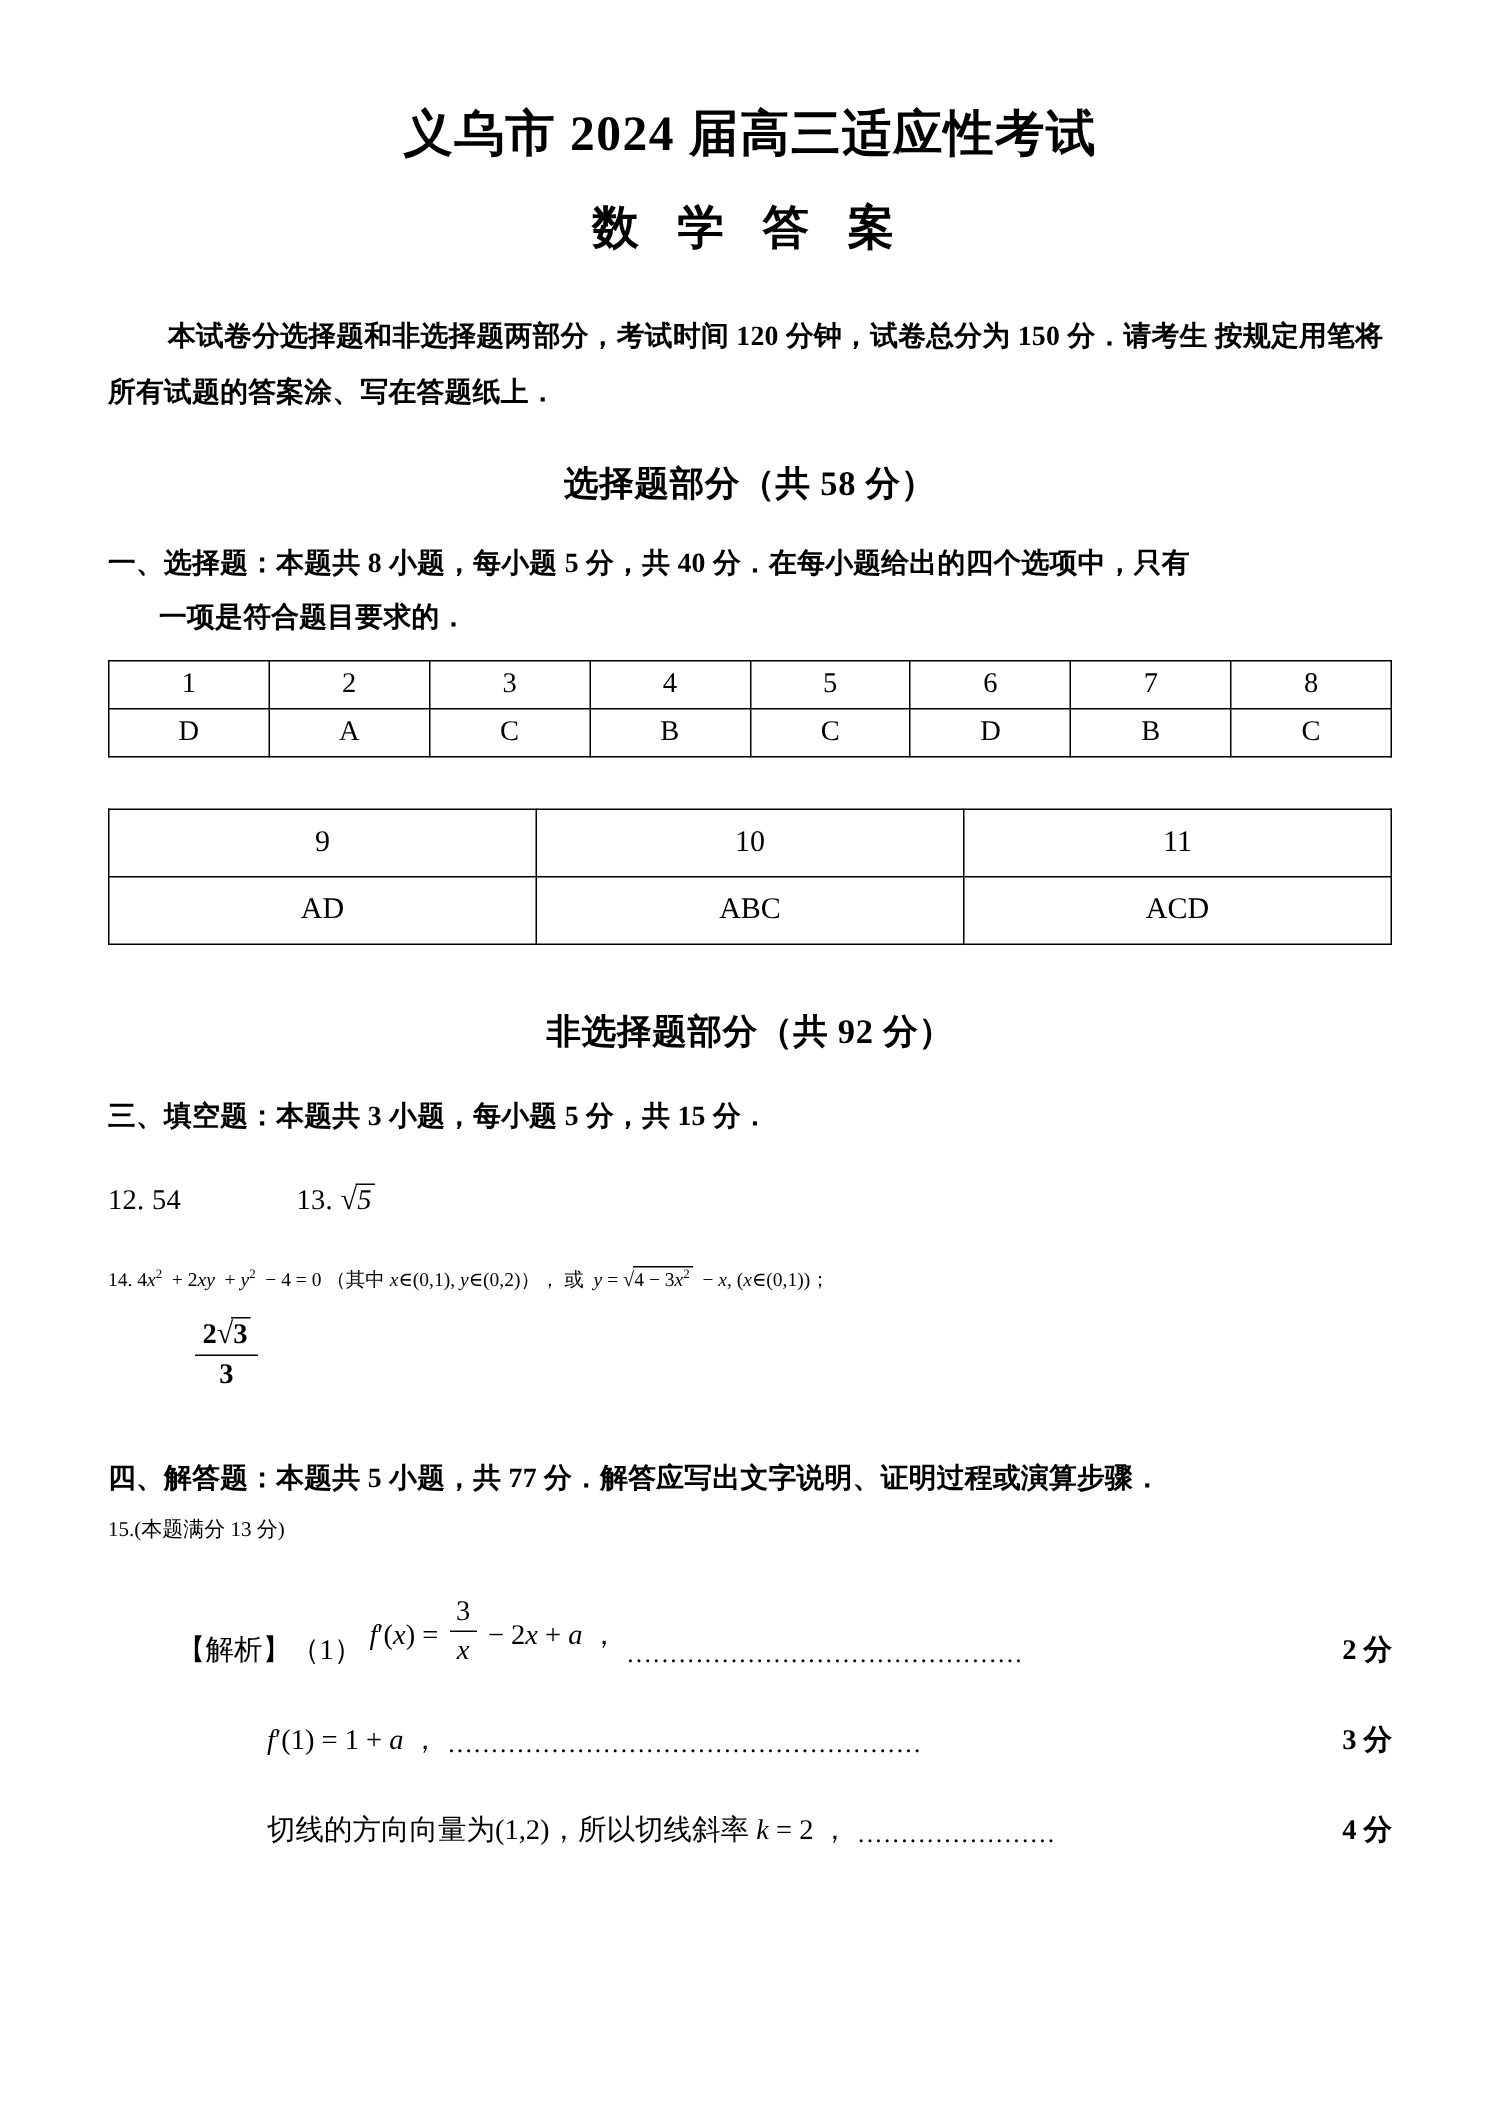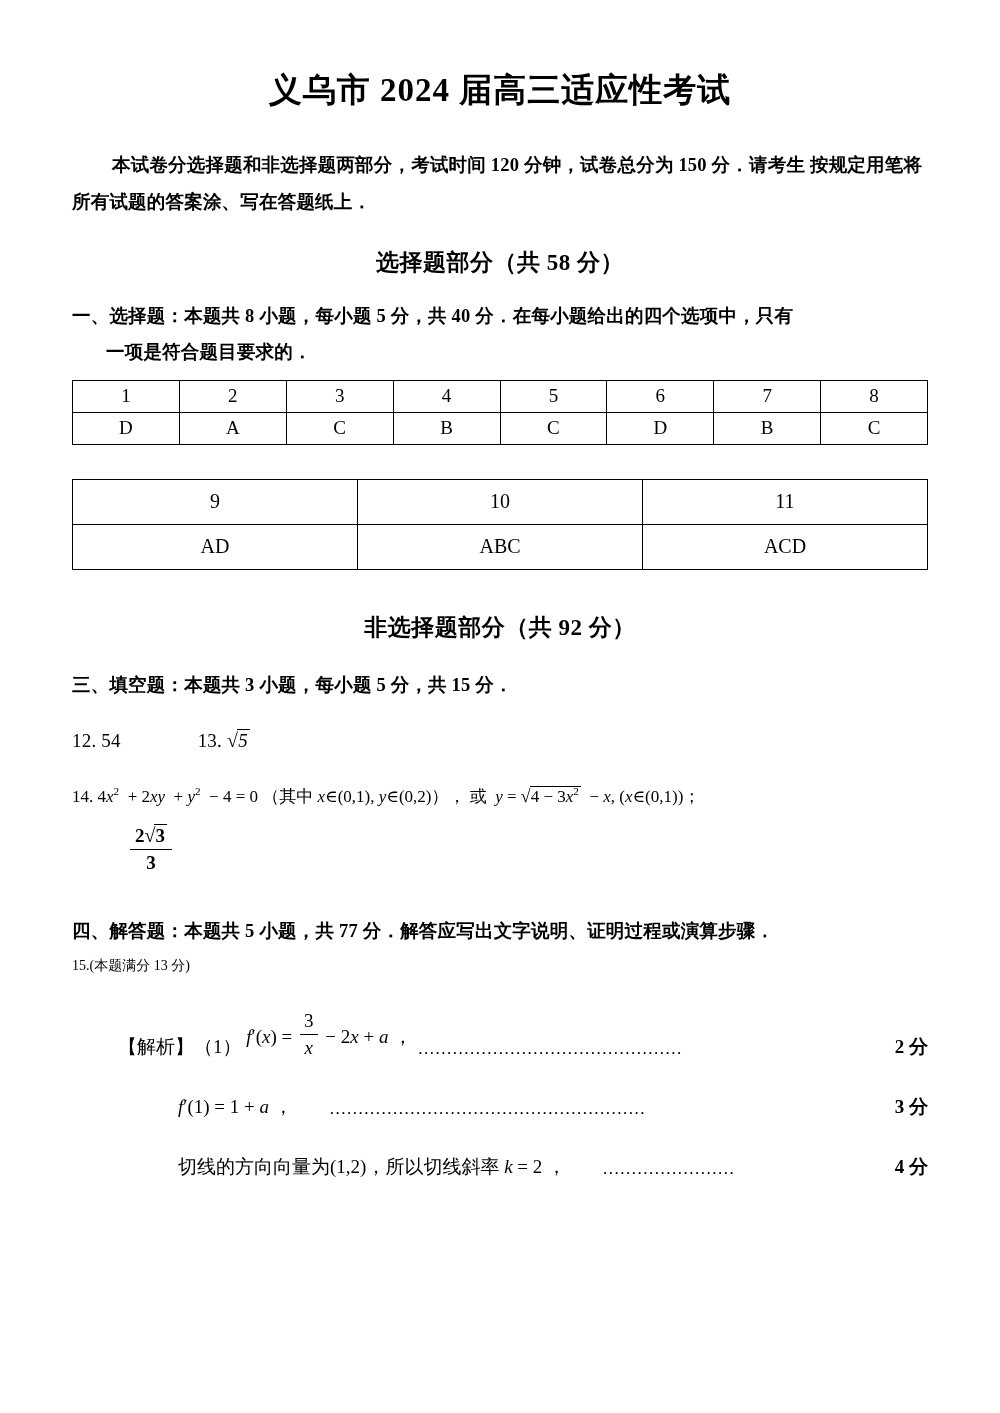--- a/index.html
+++ b/index.html
@@ -99,21 +99,21 @@
     font-size: 19px;
     margin: 26px 0 0 0;
     letter-spacing: 0.2px;
   }
   .fill-row .item {
     display: inline-block;
     margin-right: 72px;
   }
 
   .eq-line {
-    font-size: 17px;
+    font-size: 13px;
     margin: 30px 0 0 0;
     line-height: 1.6;
   }
   .eq-line-2 {
     font-size: 19px;
     margin: 14px 0 0 58px;
   }
 
   
   .solve-head {
@@ -128,21 +128,20 @@
   }
   .sol-line {
     font-size: 19px;
     margin: 34px 0 0 46px;
     display: flex;
     align-items: flex-end;
     white-space: nowrap;
   }
   .sol-line.indent2 {
     margin-left: 106px;
-    gap: 31px;
   }
   .dots {
     flex: 1 1 auto;
     overflow: hidden;
     white-space: nowrap;
     letter-spacing: 1.5px;
     font-size: 17px;
     padding: 0 6px;
     line-height: 1.2;
   }
@@ -200,20 +199,21 @@
     display: block;
     padding: 2px 5px 0 5px;
   }
 </style>
 </head>
 <body>
 
 <div class="page">
 
   <h1 class="doc-title">义乌市 2024 届高三适应性考试</h1>
+  <h2 class="doc-subtitle">数 学 答 案</h2>
 
   <p class="intro">
     <span>本试卷分选择题和非选择题两部分，考试时间 120 分钟，试卷总分为 150 分．请考生</span>
     <span>按规定用笔将所有试题的答案涂、写在答题纸上．</span>
   </p>
 
   <h3 class="section-heading">选择题部分（共 58 分）</h3>
 
   <p class="instruction">
     <span>一、选择题：本题共 8 小题，每小题 5 分，共 40 分．在每小题给出的四个选项中，只有</span>

